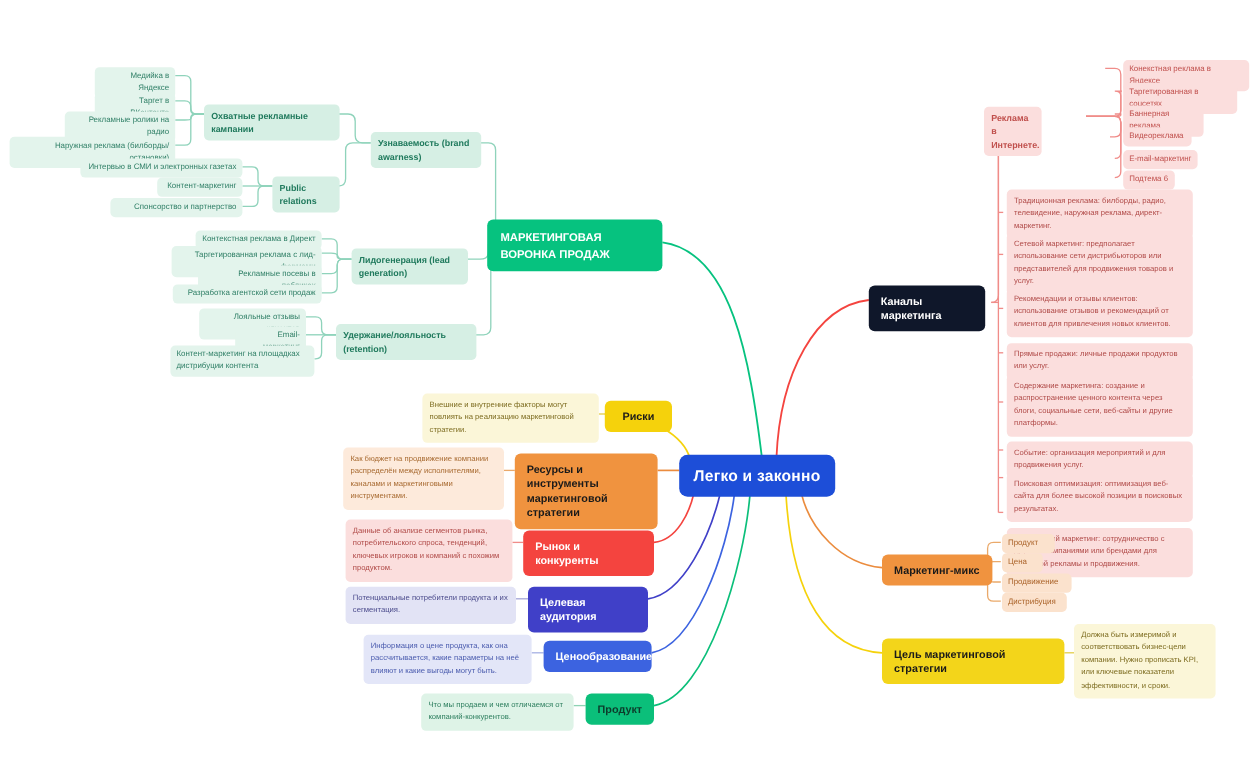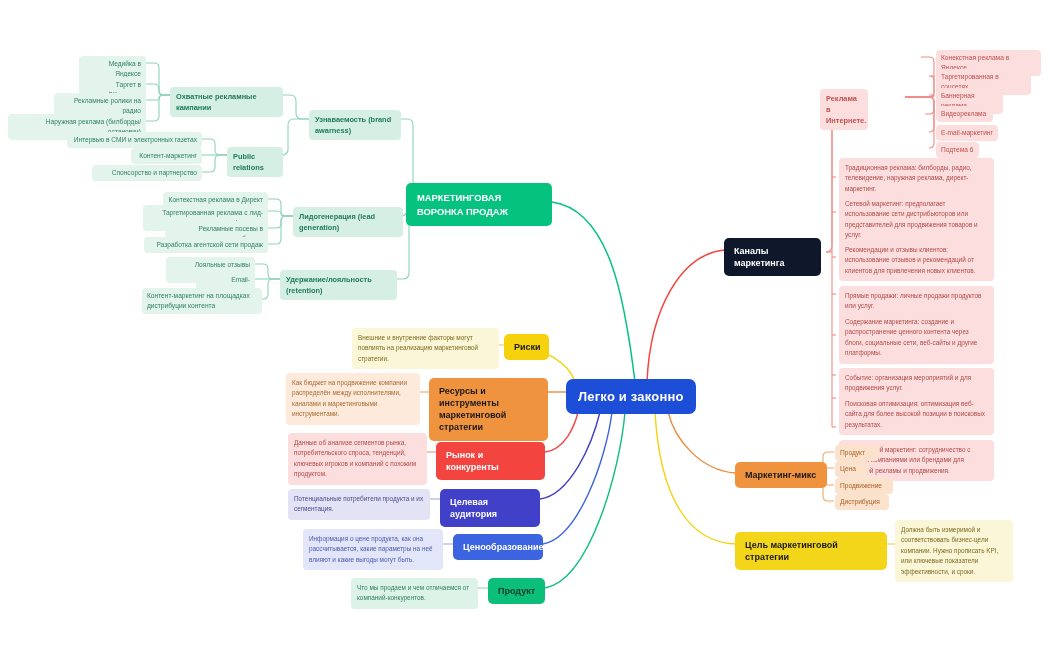--- a/index.html
+++ b/index.html
@@ -163,21 +163,21 @@
     <span>Легко и законно</span>
   </div>
 
   <div class="node funnel g-node" style="left:406px;top:183px;width:146px;justify-content:center;">
     <span>МАРКЕТИНГОВАЯ ВОРОНКА ПРОДАЖ</span>
   </div>
 
   <div class="node mid g-mid" style="left:309px;top:110px;width:92px;">
     <span>Узнаваемость (brand awarness)</span>
   </div>
-  <div class="node mid g-mid" style="left:293px;top:207px;width:110px;">
+  <div class="node mid g-mid" style="left:293px;top:207px;width:97px;">
     <span>Лидогенерация (lead generation)</span>
   </div>
   <div class="node mid g-mid" style="left:280px;top:270px;width:117px;">
     <span>Удержание/лояльность (retention)</span>
   </div>
 
   <div class="node mid g-mid2" style="left:170px;top:87px;width:113px;">
     <span>Охватные рекламные кампании</span>
   </div>
   <div class="node mid g-mid" style="left:227px;top:147px;width:56px;">
@@ -298,21 +298,21 @@
     <span>Дистрибуция</span>
   </div>
 
   <div class="node branch y-node2" style="left:735px;top:532px;width:152px;">
     <span>Цель маркетинговой стратегии</span>
   </div>
   <div class="node para y-para al" style="left:895px;top:520px;width:118px;">
     <span>Должна быть измеримой и соответствовать бизнес-цели компании. Нужно прописать KPI, или ключевые показатели эффективности, и сроки.</span>
   </div>
 
-  <div class="node branch y-node ac" style="left:504px;top:334px;width:45px;">
+  <div class="node branch y-node ac" style="left:504px;top:334px;width:56px;">
     <span>Риски</span>
   </div>
   <div class="node para y-para al" style="left:352px;top:328px;width:147px;">
     <span>Внешние и внутренние факторы могут повлиять на реализацию маркетинговой стратегии.</span>
   </div>
 
   <div class="node branch o-node al" style="left:429px;top:378px;width:119px;">
     <span>Ресурсы и инструменты маркетинговой стратегии</span>
   </div>
   <div class="node para o-para al" style="left:286px;top:373px;width:134px;">

